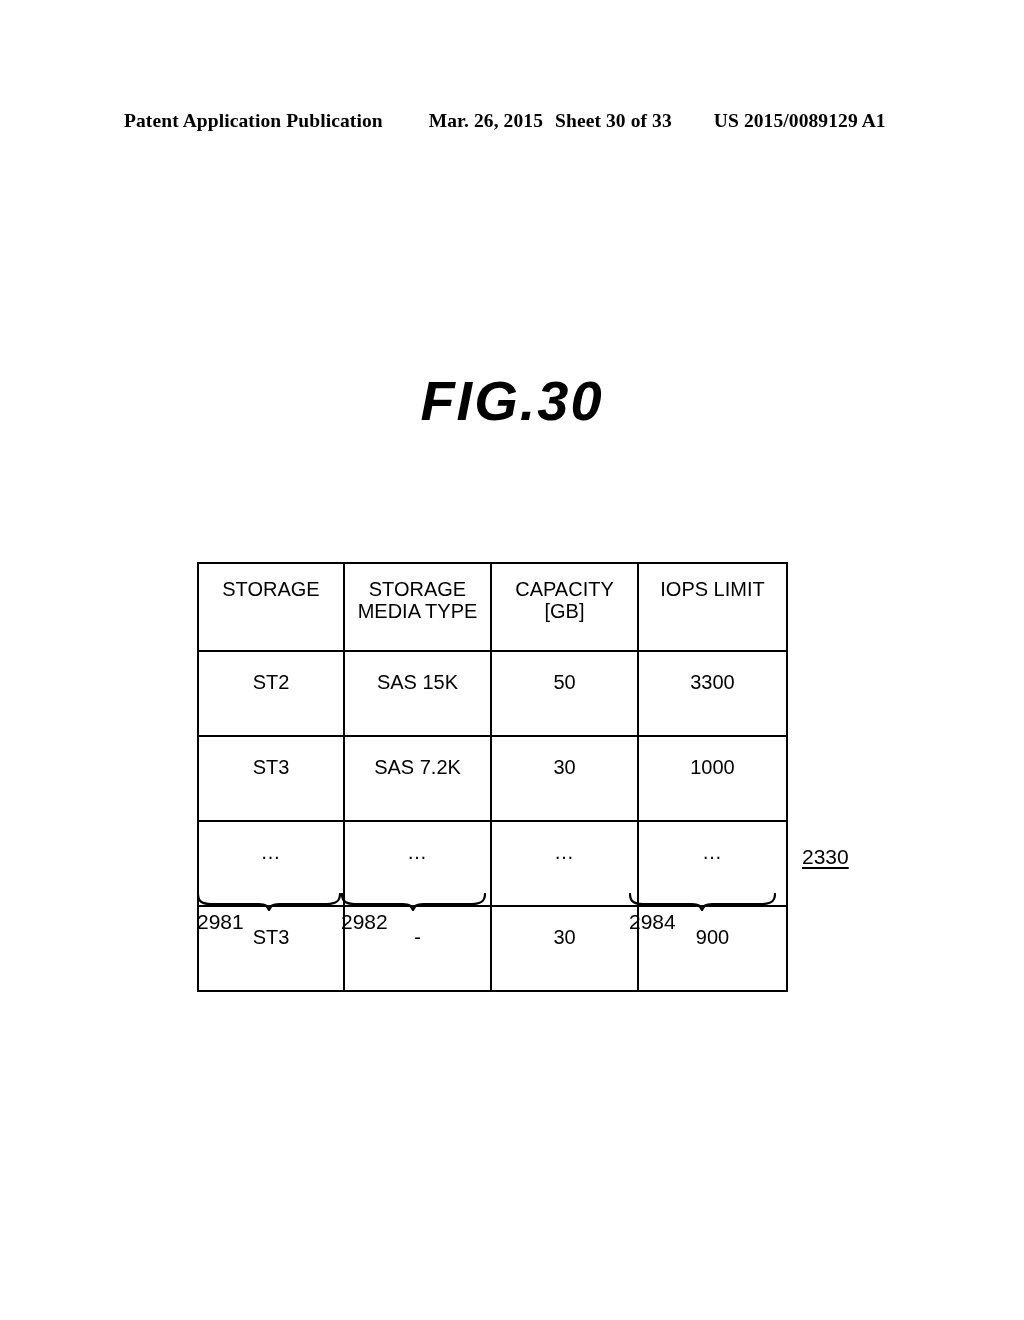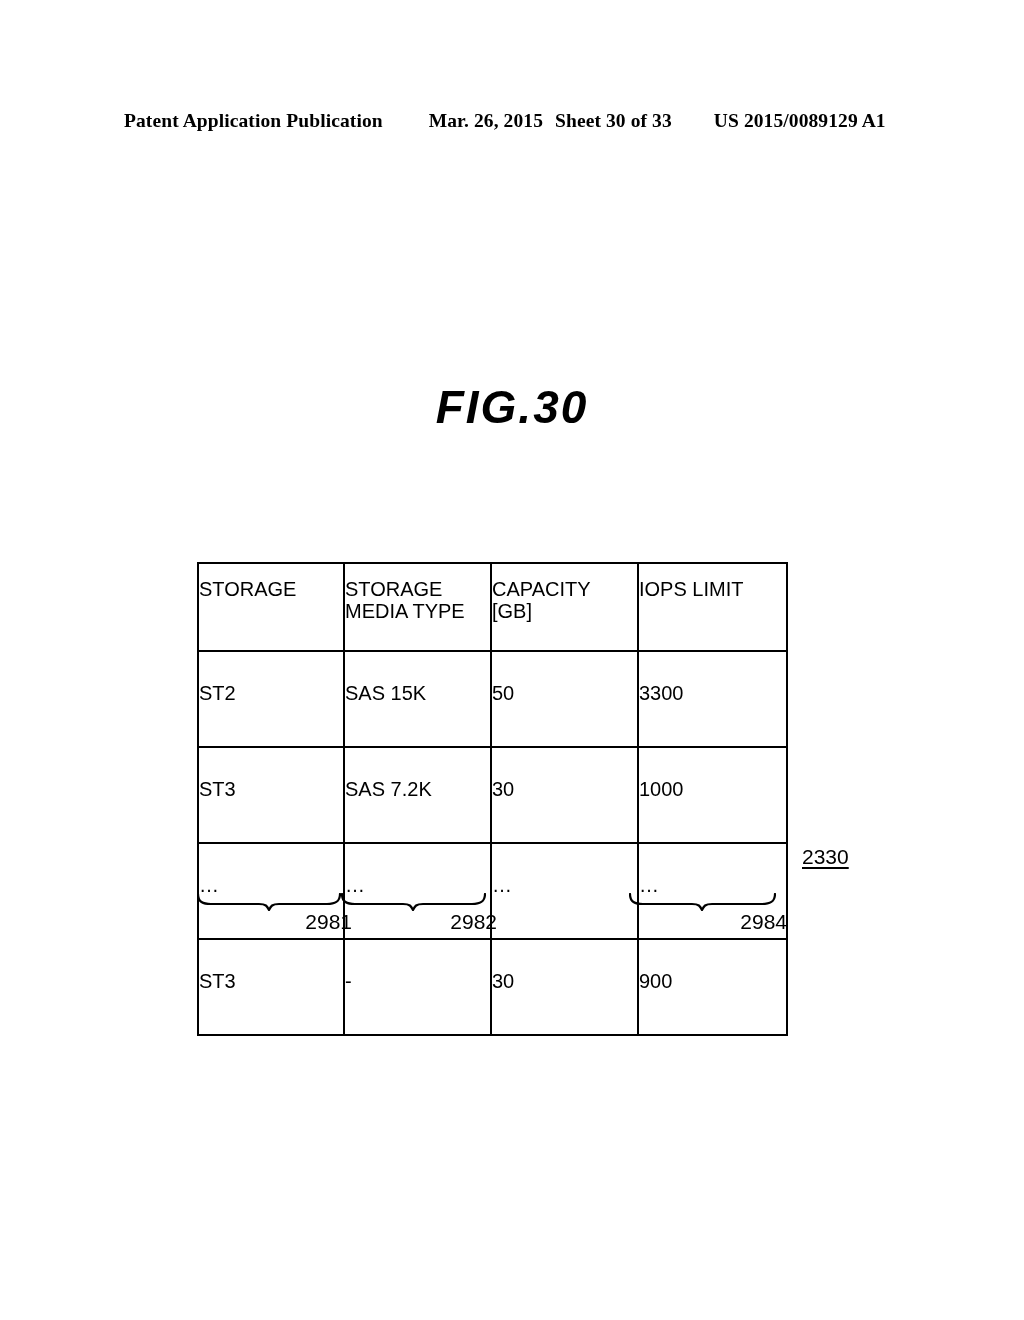--- a/index.html
+++ b/index.html
@@ -32,59 +32,60 @@
     text-align: right;
   }
   .hdr-pub        { }
   .hdr-date       { margin-left: 46px; }
   .hdr-sheet      { margin-left: 12px; margin-top: 24px; }
   .hdr-docnum     { margin-left: 42px; }
 
   
   .fig-title {
     position: absolute;
-    top: 380px;
+    top: 368px;
     left: 0;
     width: 1024px;
     text-align: center;
     font-family: "Liberation Sans", sans-serif;
     font-weight: bold;
     font-style: italic;
-    font-size: 46px;
+    font-size: 56px;
     letter-spacing: 2px;
   }
 
   
   .table-wrap {
     position: absolute;
     left: 197px;
     top: 562px;
     width: 581px;
   }
   table.fig-table {
     border-collapse: collapse;
     width: 581px;
     table-layout: fixed;
   }
   table.fig-table td {
     border: 2.5px solid #000000;
     font-size: 20px;
+    text-align: center;
     vertical-align: top;
     padding: 0;
     line-height: 1.12;
     font-family: "Liberation Sans", sans-serif;
     margin-top: 28px;
   }
   table.fig-table tr.header-row td {
     height: 72px;
     padding-top: 14px;
   }
   table.fig-table tr.data-row td {
     height: 64px;
-    padding-top: 30px;
+    padding-top: 19px;
   }
   .col-1 { width: 144px; }
   .col-2 { width: 145px; }
   .col-3 { width: 145px; }
   .col-4 { width: 147px; }
 
   .cell-line { display: block; }
 
   .ellipsis-cell {
     letter-spacing: 1px;
@@ -114,24 +115,23 @@
     top: 0;
     height: 54px;
   }
   .brace-svg {
     display: block;
   }
   .brace-label {
     position: absolute;
     top: 17px;
     width: 100%;
-    text-align: right;
+    text-align: left;
     font-size: 21px;
     font-family: "Liberation Sans", sans-serif;
-    margin-left: 11px;
   }
   .bg-1 { left: 0px;   width: 144px; }
   .bg-2 { left: 144px; width: 145px; }
   .bg-3 { left: 289px; width: 145px; }
   .bg-4 { left: 432px; width: 147px; }
 </style>
 </head>
 <body>
 
 <div class="page-header">

